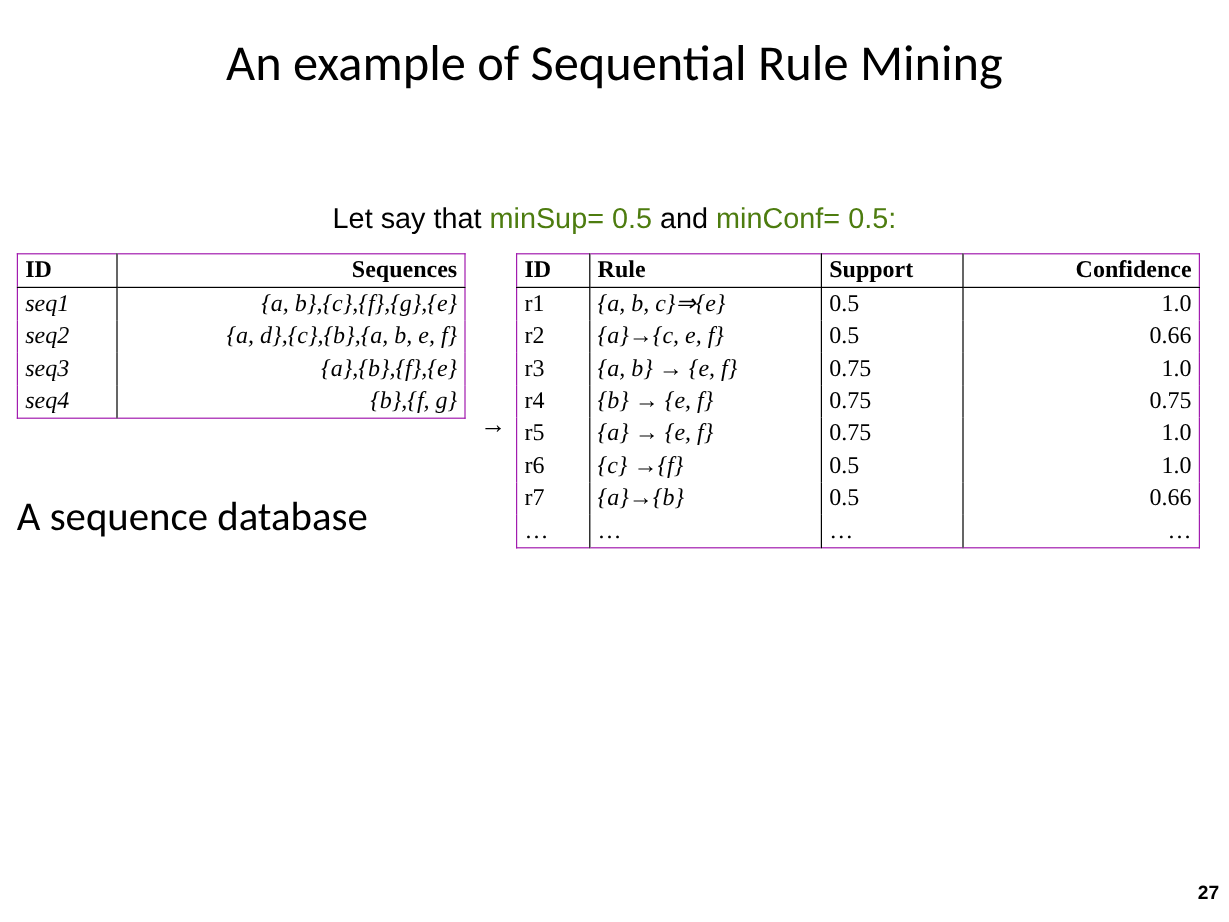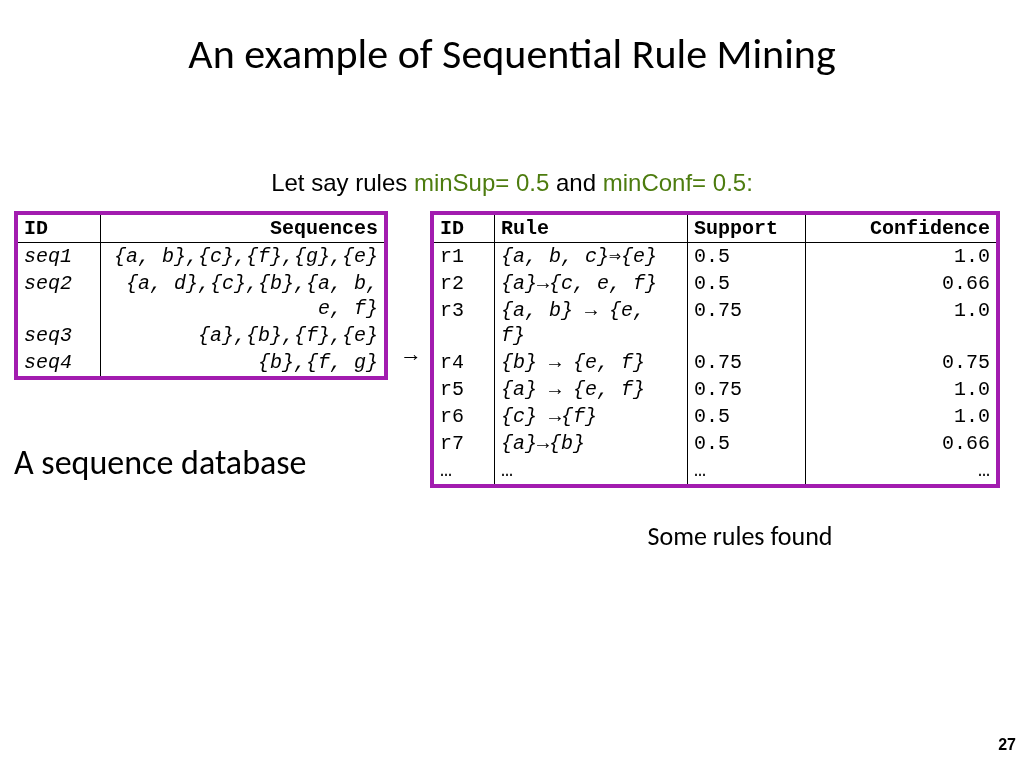--- a/index.html
+++ b/index.html
@@ -62,22 +62,21 @@
     text-align: left;
     font-weight: normal;
     vertical-align: top;
     line-height: 1.25;
   }
   th {
     font-weight: bold;
     border-bottom: 1px solid #000;
   }
   table {
-    border: 4px solid #a21caf;
-    font-family: Liberation Mono, monospace;
+    border: 1px solid #a21caf;
   }
   th:last-child, td:last-child { border-right: none; text-align: right; }
   .idcol-left { width: 70px; }
   .idcol-right { width: 48px; }
   .rule-col { width: 180px; }
   .sup-col { width: 105px; }
   .seq-id { font-style: italic; }
   .seq-val { font-style: italic; }
   .rule-val { font-style: italic; }
   .caption-left {
@@ -99,21 +98,21 @@
     font-family: Arial, sans-serif;
   }
 </style>
 </head>
 <body>
 <div class="slide">
 
 <div class="title">An example of Sequential Rule Mining</div>
 
 <div class="subtitle">
-  <span>Let say rules </span><span class="param">minSup</span><span class="param">= 0.5</span><span> and </span><span class="param">minConf</span><span class="param">= 0.5:</span>
+  <span>Let say that </span><span class="param">minSup</span><span class="param">= 0.5</span><span> and </span><span class="param">minConf</span><span class="param">= 0.5:</span>
 </div>
 
 <div class="content-row">
   <div class="left-col">
     <table class="left-tbl">
       <thead>
         <tr>
           <th class="idcol-left">ID</th>
           <th>Sequences</th>
         </tr>
@@ -196,19 +195,18 @@
           <td>0.66</td>
         </tr>
         <tr>
           <td class="idcol-right">…</td>
           <td class="rule-col">…</td>
           <td class="sup-col">…</td>
           <td>…</td>
         </tr>
       </tbody>
     </table>
-    <div class="caption-right">Some rules found</div>
   </div>
 </div>
 
 <div class="page-num">27</div>
 
 </div>
 
 </body></html>

